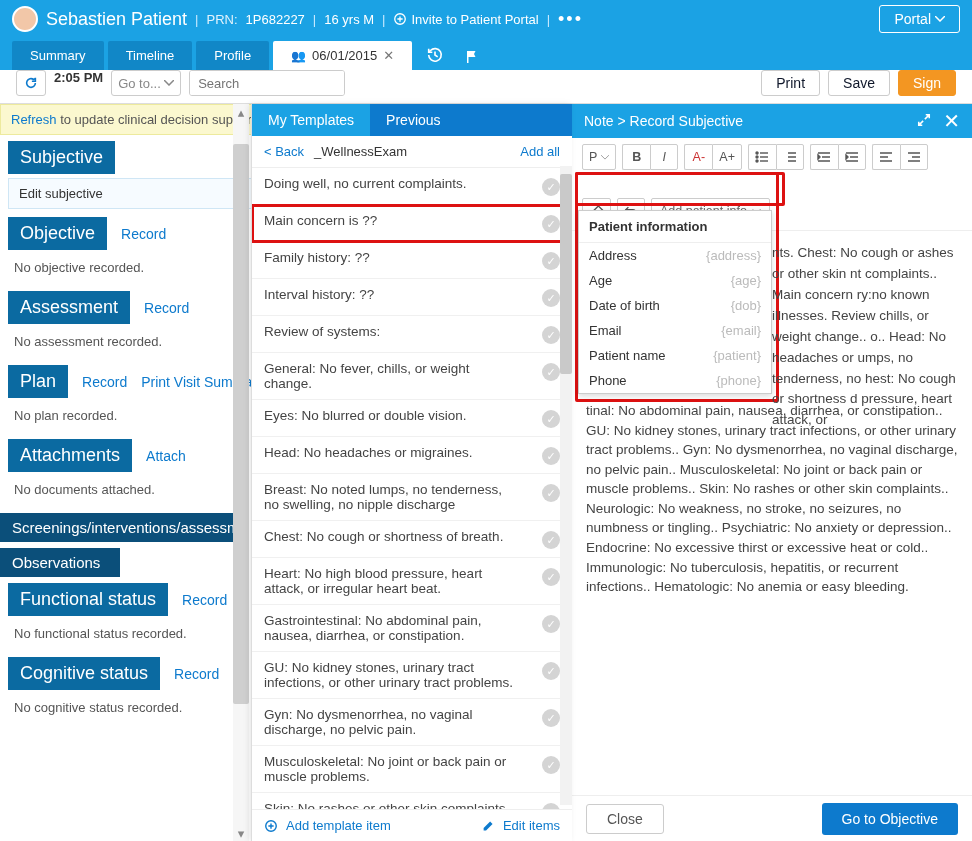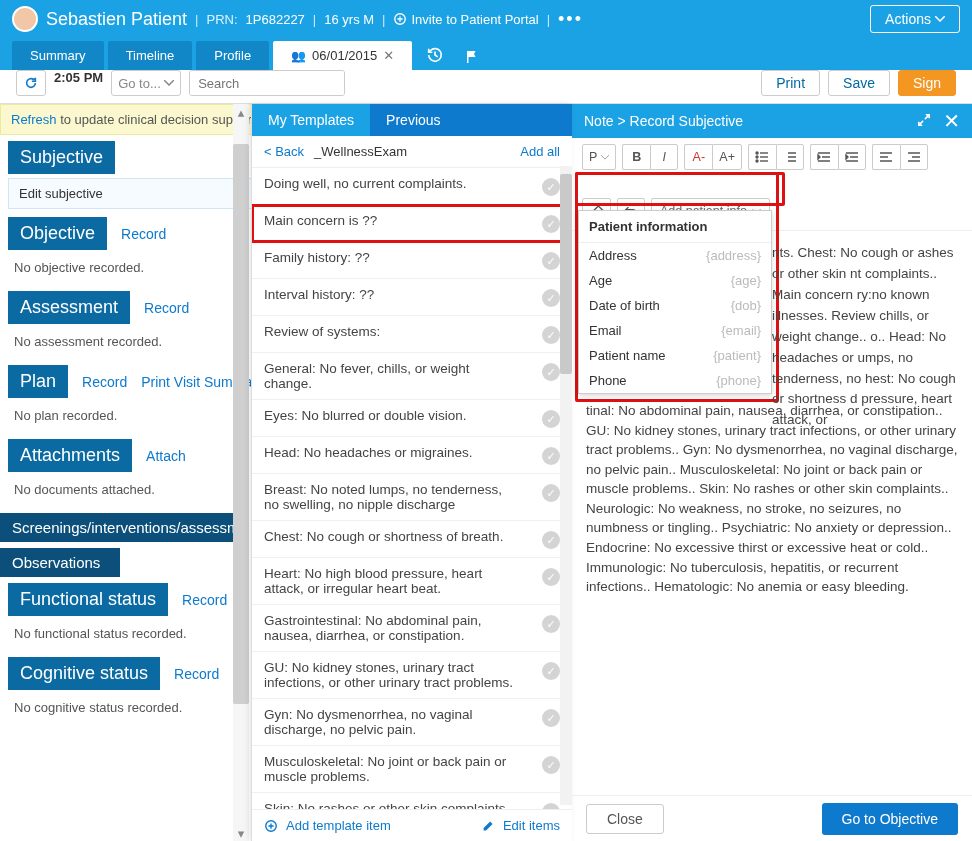--- a/index.html
+++ b/index.html
@@ -26,21 +26,21 @@
   .tabbar .icon { color: #fff; padding: 0 10px 6px 10px; display:flex; align-items:center; }
 
   
   .toolbar { height: 34px; border-bottom: 1px solid #ddd; display: flex; align-items: flex-start; padding: 0 16px; gap: 8px; background:#fff;}
   .iconbtn { width: 30px; height: 26px; border: 1px solid #ccc; border-radius: 3px; display:flex; align-items:center; justify-content:center; cursor:pointer; background:#fff;}
   .time { font-size: 13px; font-weight:600; }
   .sel { border:1px solid #ccc; height:26px; width:70px; display:flex; align-items:center; padding:0 6px; color:#888; border-radius:3px; justify-content:space-between; cursor:pointer;}
   .searchgrp { border:1px solid #ccc; height:26px; width:156px; border-radius:3px; display:flex; overflow:hidden;}
   .searchgrp input { border:none; outline:none; padding:0 8px; flex:1; font-size:13px;}
   .toolbar .spacer { flex:1;}
-  .btn { border:1px solid #ccc; background:#fff; color:#0369a1; padding:4px 14px; border-radius:3px; cursor:pointer; font-size:14px;}
+  .btn { border:1px solid #ccc; background:#fff; color:#0f172a; padding:4px 14px; border-radius:3px; cursor:pointer; font-size:14px;}
   .btn.orange { background:#f39622; border-color:#f39622; color:#fff;}
 
   
   .content { display:flex; height: calc(841px - 38px - 32px - 34px); position:relative;}
   .left { width:572px; position:relative; border-right:2px solid #1ba2e4;}
   .right { flex:1; display:flex; flex-direction:column; }
 
   .banner { background:#fbf8cf; border:1px solid #edea9d; padding:7px 10px; font-size:13px; color:#555; display:flex; justify-content:space-between;}
   .banner a.totals { color:#0d7acd; }
   .left-body { padding:0 0 0 0; }
@@ -120,21 +120,21 @@
     <svg class="icon-svg" viewBox="0 0 16 16" fill="none" stroke="#fff" stroke-width="1.5">
         <circle cx="8" cy="8" r="6"></circle>
         <path d="M8 5v6M5 8h6"></path>
       </svg>
     <span>Invite to Patient Portal</span>
   </span>
   <span class="sep">|</span>
   <span class="dots">•••</span>
   <div class="spacer"></div>
   <button class="btn-outline-white">
-    <span>Actions</span>
+    <span>Portal</span>
     <svg width="10" height="6" viewBox="0 0 10 6">
         <path d="M0 0l5 5 5-5" fill="none" stroke="#fff" stroke-width="1.5"></path>
       </svg>
   </button>
 </div>
 
 <div class="tabbar">
   <div class="tab">Summary</div>
   <div class="tab">Timeline</div>
   <div class="tab">Profile</div>

